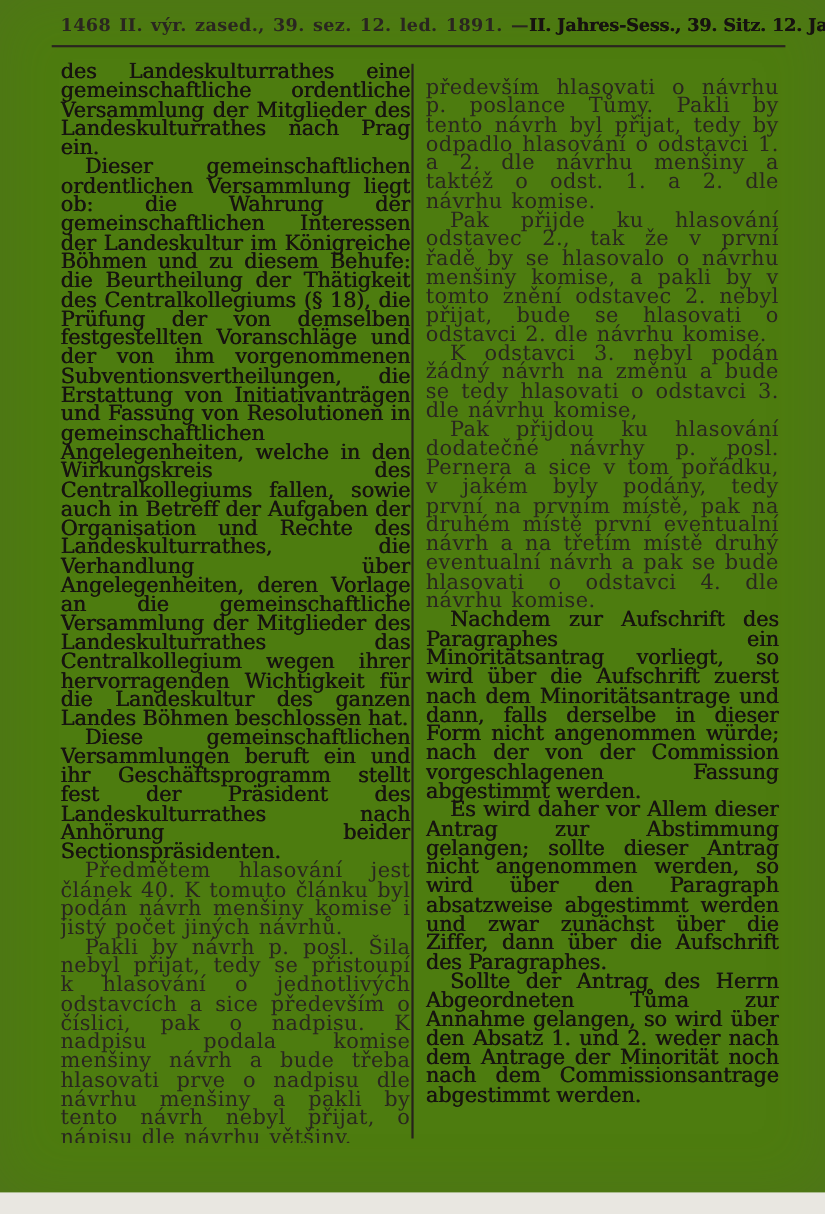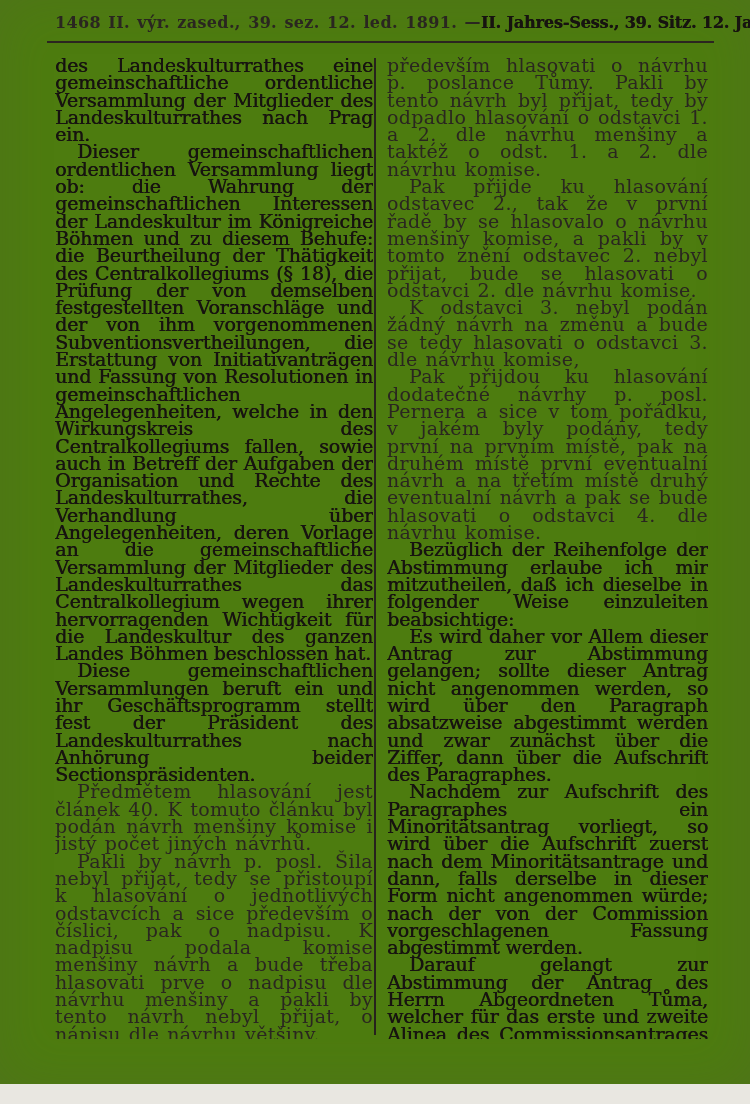--- a/index.html
+++ b/index.html
@@ -37,21 +37,21 @@
     position: absolute;
     top: 57px; left: 55px; right: 42px; bottom: 60px;
     display: flex;
   }
   .col {
     width: 318px;
     height: 982px;
     overflow: hidden;
     text-align: justify;
   }
-  .col.right { width: 321px; }
+  .col.right { width: 321px; margin-top: 14px; }
   .col-gap { width: 14px; }
   .divider {
     position: absolute;
     top: 58px; left: 374px;
     width: 2px; height: 977px;
     background: #27221d;
   }
   p {
     margin: 0;
     font-size: 19px;
@@ -88,21 +88,19 @@
         <p class="fraktur indent">Diese gemeinschaftlichen Versammlungen beruft ein und ihr Geschäftsprogramm stellt fest der Präsident des Landeskulturrathes nach Anhörung beider Sectionspräsidenten.</p>
         <p class="antiqua indent">Předmětem hlasování jest článek 40. K tomuto článku byl podán návrh menšiny komise i jistý počet jiných návrhů.</p>
         <p class="antiqua indent">Pakli by návrh p. posl. Šila nebyl přijat, tedy se přistoupí k hlasování o jednotlivých odstavcích a sice především o číslici, pak o nadpisu. K nadpisu podala komise menšiny návrh a bude třeba hlasovati prve o nadpisu dle návrhu menšiny a pakli by tento návrh nebyl přijat, o nápisu dle návrhu většiny.</p>
       </section>
     <div class="col-gap"></div>
     <section class="col right">
         <p class="antiqua">především hlasovati o návrhu p. poslance Tůmy. Pakli by tento návrh byl přijat, tedy by odpadlo hlasování o odstavci 1. a 2. dle návrhu menšiny a taktéž o odst. 1. a 2. dle návrhu komise.</p>
         <p class="antiqua indent">Pak přijde ku hlasování odstavec 2., tak že v první řadě by se hlasovalo o návrhu menšiny komise, a pakli by v tomto znění odstavec 2. nebyl přijat, bude se hlasovati o odstavci 2. dle návrhu komise.</p>
         <p class="antiqua indent">K odstavci 3. nebyl podán žádný návrh na změnu a bude se tedy hlasovati o odstavci 3. dle návrhu komise,</p>
         <p class="antiqua indent">Pak přijdou ku hlasování dodatečné návrhy p. posl. Pernera a sice v tom pořádku, v jakém byly podány, tedy první na prvním místě, pak na druhém místě první eventualní návrh a na třetím místě druhý eventualní návrh a pak se bude hlasovati o odstavci 4. dle návrhu komise.</p>
-        <p class="fraktur indent">Bezüglich der Reihenfolge der Abstimmung erlaube ich mir mitzutheilen, daß ich dieselbe in folgender Weise einzuleiten beabsichtige:</p>
+        <p class="fraktur indent">Nachdem zur Aufschrift des Paragraphes ein Minoritätsantrag vorliegt, so wird über die Aufschrift zuerst nach dem Minoritätsantrage und dann, falls derselbe in dieser Form nicht angenommen würde; nach der von der Commission vorgeschlagenen Fassung abgestimmt werden.</p>
         <p class="fraktur indent">Es wird daher vor Allem dieser Antrag zur Abstimmung gelangen; sollte dieser Antrag nicht angenommen werden, so wird über den Paragraph absatzweise abgestimmt werden und zwar zunächst über die Ziffer, dann über die Aufschrift des Paragraphes.</p>
-        <p class="fraktur indent">Nachdem zur Aufschrift des Paragraphes ein Minoritätsantrag vorliegt, so wird über die Aufschrift zuerst nach dem Minoritätsantrage und dann, falls derselbe in dieser Form nicht angenommen würde; nach der von der Commission vorgeschlagenen Fassung abgestimmt werden.</p>
-        <p class="fraktur indent">Darauf gelangt zur Abstimmung der Antrag des Herrn Abgeordneten Tůma, welcher für das erste und zweite Alinea des Commissionsantrages eine andere Textirung vorschlägt.</p>
         <p class="fraktur indent">Sollte der Antrag des Herrn Abgeordneten Tůma zur Annahme gelangen, so wird über den Absatz 1. und 2. weder nach dem Antrage der Minorität noch nach dem Commissionsantrage abgestimmt werden.</p>
       </section>
   </div>
   <div class="divider"></div>
 </div>
 
 </body></html>

